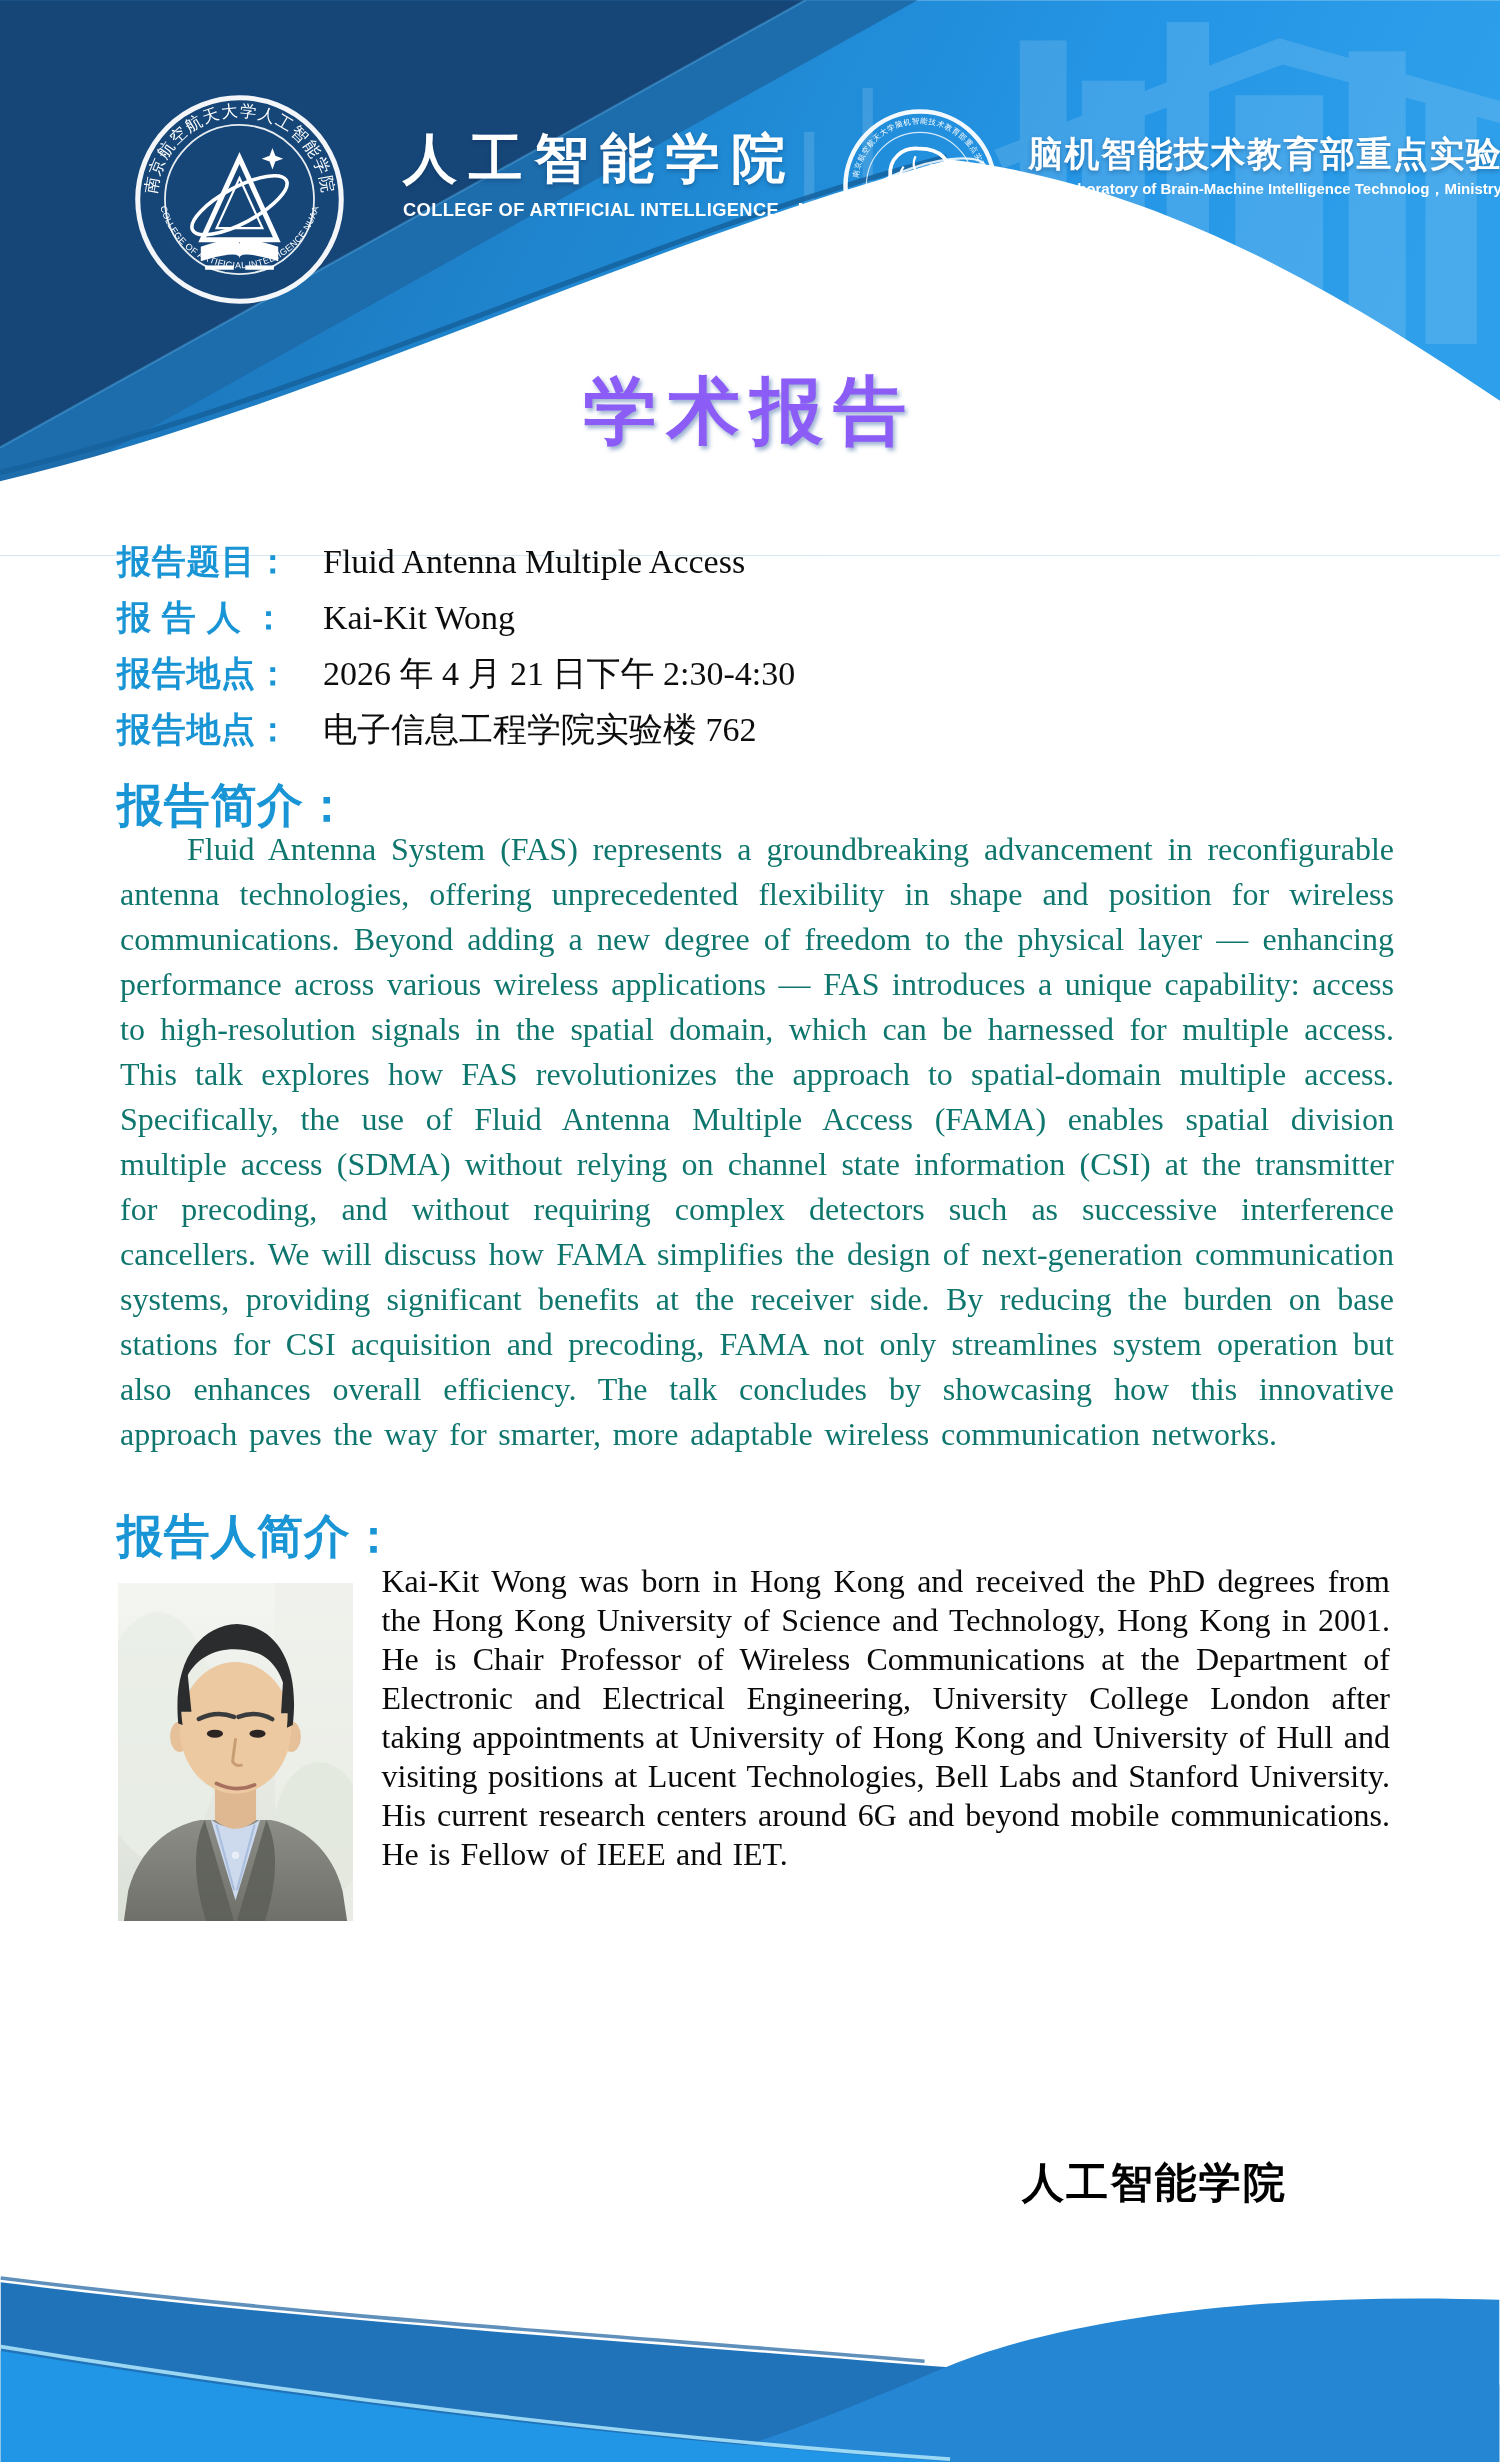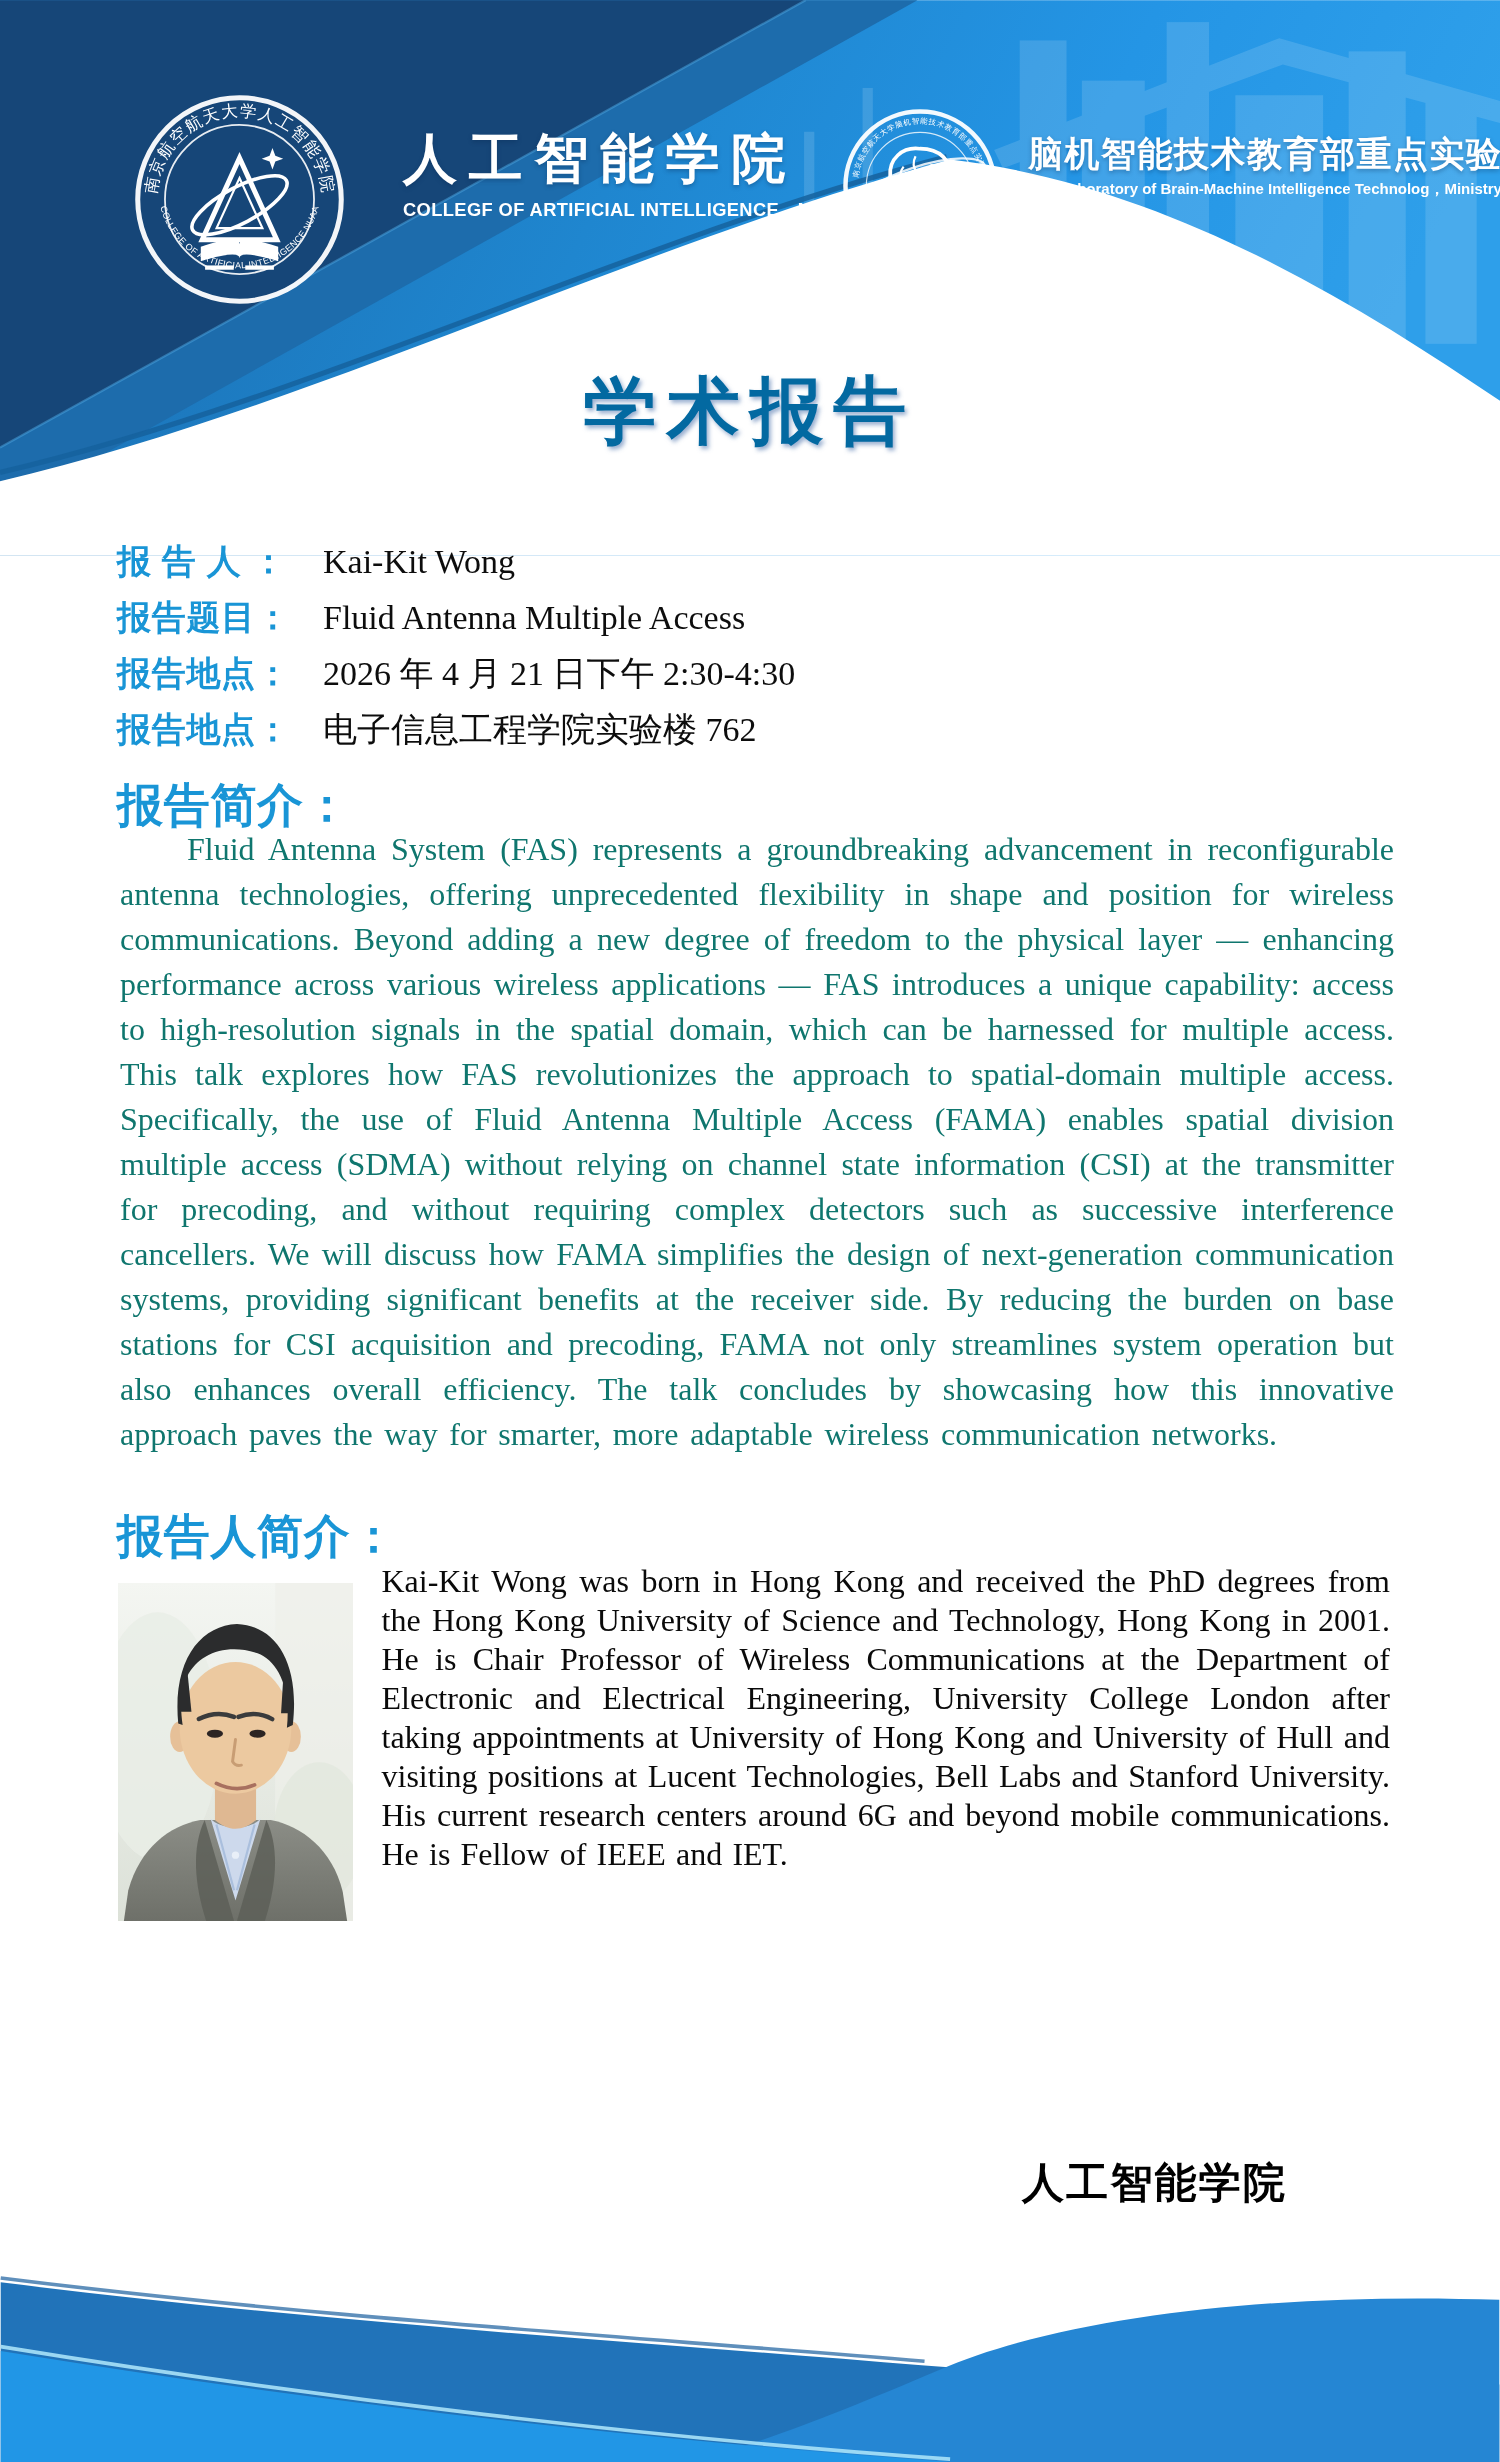--- a/index.html
+++ b/index.html
@@ -21,21 +21,21 @@
   .logo-cn{font-size:54px;font-weight:bold;color:#fff;letter-spacing:11.7px;line-height:1;
            text-shadow:0 1.5px 4.4px rgba(10,40,80,.35);white-space:nowrap;}
   .logo-en{font-size:18.3px;font-weight:bold;color:#fff;letter-spacing:0.4px;margin-top:11.7px;white-space:nowrap;}
   .logo-right .logo-cn{font-size:35px;letter-spacing:1.5px;}
   .logo-right .logo-en{font-size:15px;margin-top:8.8px;letter-spacing:0;}
   .seal text{fill:#ffffff;font-family:"Liberation Sans","DejaVu Sans",sans-serif;}
 
   
   .poster-title{position:absolute;top:363px;left:0;width:100%;margin:0;text-align:center;
     font-family:"Liberation Serif","DejaVu Serif",serif;font-weight:bold;font-size:73px;
-    letter-spacing:10.2px;color:#0369a1;
+    letter-spacing:10.2px;color:#8b5cf6;
     text-shadow:2.2px 2.9px 4.4px rgba(70,110,170,.55),0 0 1.5px rgba(255,255,255,.9);}
 
   
   .fields{position:absolute;top:534px;left:117px;right:111px;}
   .field-row{display:flex;height:56px;align-items:center;}
   .field-label{flex:0 0 206px;font-size:34px;font-weight:bold;color:#1995D6;letter-spacing:0.7px;white-space:nowrap;}
   .field-value{font-size:34px;color:#0d0d0d;white-space:nowrap;}
   .v-serif{font-family:"Liberation Serif","DejaVu Serif",serif;}
 
   .section-label{position:absolute;left:117px;font-size:46px;font-weight:bold;color:#1995D6;letter-spacing:0.7px;}
@@ -147,26 +147,26 @@
     <div class="logo-text">
       <div class="logo-cn">脑机智能技术教育部重点实验室</div>
       <div class="logo-en">Key Laboratory of Brain-Machine Intelligence Technolog，Ministry' of Education, NUAA</div>
     </div>
   </div>
 
   <h1 class="poster-title">学术报告</h1>
 
   <div class="fields">
     <div class="field-row">
+      <span class="field-label">报告题目：</span>
+      <span class="field-value v-serif">Fluid Antenna Multiple Access</span>
+    </div>
+    <div class="field-row">
       <span class="field-label">报 告 人 ：</span>
       <span class="field-value v-serif">Kai-Kit Wong</span>
-    </div>
-    <div class="field-row">
-      <span class="field-label">报告题目：</span>
-      <span class="field-value v-serif">Fluid Antenna Multiple Access</span>
     </div>
     <div class="field-row">
       <span class="field-label">报告地点：</span>
       <span class="field-value v-serif">2026 年 4 月 21 日下午 2:30-4:30</span>
     </div>
     <div class="field-row">
       <span class="field-label">报告地点：</span>
       <span class="field-value v-serif">电子信息工程学院实验楼 762</span>
     </div>
   </div>

